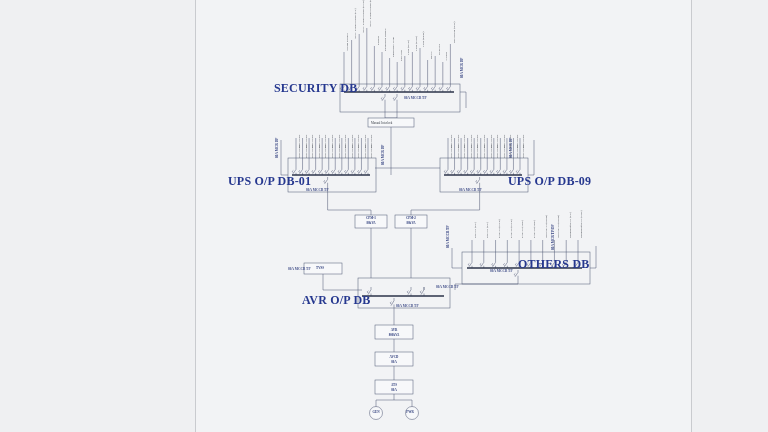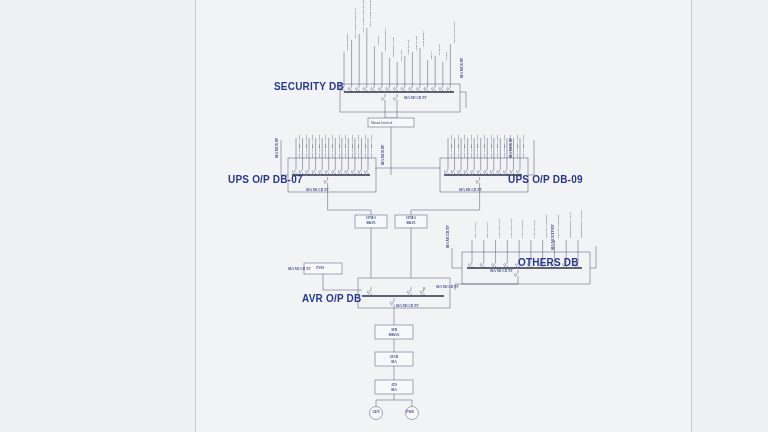--- a/index.html
+++ b/index.html
@@ -17,23 +17,23 @@
   .paper{
     position:absolute;left:196px;top:0;width:495px;height:432px;
     background:#f2f3f5;
   }
 
   svg#dia{position:absolute;left:0;top:0;width:768px;height:432px;}
 
   .db-title{
     position:absolute;
     color:#26388f;
-    font-family:Liberation Sans, sans-serif;
+    font-family:Liberation Serif, serif;
     font-weight:bold;
-    font-size:10px;
+    font-size:12px;
     letter-spacing:.2px;
     white-space:nowrap;
   }
   .rating{
     position:absolute;
     color:#3d4a86;
     font-family:"Liberation Serif", serif;
     font-size:3.4px;
     font-weight:bold;
     white-space:nowrap;
@@ -553,21 +553,21 @@
         <line x1="362" y1="296" x2="444" y2="296" stroke-width="1.3"></line>
       </g>
   </svg>
 
   <div class="db-title" style="left:274px;top:81px;">SECURITY DB</div>
   <div class="rating" id="sec-inc-rating" style="left:404px;top:96px;">80A MCCB TP</div>
   <div class="vrating" id="sec-side-rating" style="left:460px;top:78px;">80A MCB DP</div>
 
   <div class="interlock-text" id="interlock-text" style="left:371px;top:121px;">Manual Interlock</div>
 
-  <div class="db-title" style="left:228px;top:174px;">UPS O/P DB-07</div>
+  <div class="db-title" style="left:228px;top:174px;">UPS O/P DB-01</div>
   <div class="rating" style="left:306px;top:188px;">80A MCCB TP</div>
   <div class="vrating" style="left:275px;top:158px;">80A MCB DP</div>
 
   <div class="db-title" style="left:508px;top:174px;">UPS O/P DB-09</div>
   <div class="rating" style="left:459px;top:188px;">80A MCCB TP</div>
   <div class="vrating" style="left:509px;top:158px;">80A MCB DP</div>
   <div class="vrating" style="left:381px;top:165px;">80A MCB DP</div>
 
   <div class="db-title" style="left:518px;top:257px;">OTHERS DB</div>
   <div class="rating" style="left:490px;top:269px;">80A MCCB TP</div>

